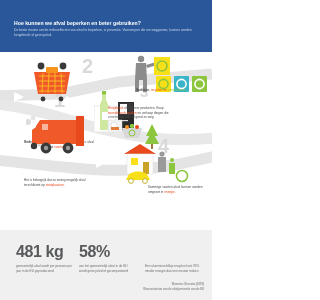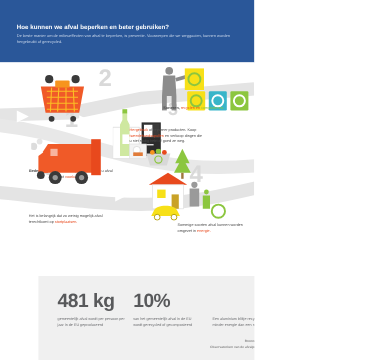--- a/index.html
+++ b/index.html
@@ -77,21 +77,20 @@
   
   .house { left:120px; top:72px; width:78px; height:60px; }
   
   .truck { left:26px; top:58px; width:72px; height:52px; }
 
   
   .stats {
     position:absolute; left:0; top:230px;
     width:212px; height:70px;
     background:#f0f0f0;
-    margin-left:32px;
   }
   .stat { position:absolute; }
   .stat-num {
     font-size:16px; font-weight:bold; color:#58595b;
     letter-spacing:-0.4px; line-height:1;
   }
   .stat-txt {
     font-size:3.1px; color:#6d6e71; line-height:1.55;
     margin-top:4px;
   }
@@ -254,21 +253,21 @@
 </div>
 
 <div class="stats">
 
   <div class="stat s1">
     <div class="stat-num">481 kg</div>
     <div class="stat-txt">gemeentelijk afval wordt per persoon per jaar in de EU geproduceerd</div>
   </div>
 
   <div class="stat s2">
-    <div class="stat-num">10%</div>
+    <div class="stat-num">58%</div>
     <div class="stat-txt">van het gemeentelijk afval in de EU wordt gerecycled of gecomposteerd</div>
   </div>
 
   <div class="stat s3">
     <svg class="alu-icon" viewBox="0 0 26 20">
       <path d="M2 18 L10 2 L18 2 L10 18 Z" fill="#6f8f6a"></path>
       <path d="M9 18 L17 2 L25 6 L17 18 Z" fill="#a6c85c"></path>
       <path d="M2 18 L24 18 L24 20 L2 20 Z" fill="#4f6f78"></path>
     </svg>
     <div class="stat-txt">Een aluminium blikje recyclen kost 95% minder energie dan een nieuwe maken</div>

